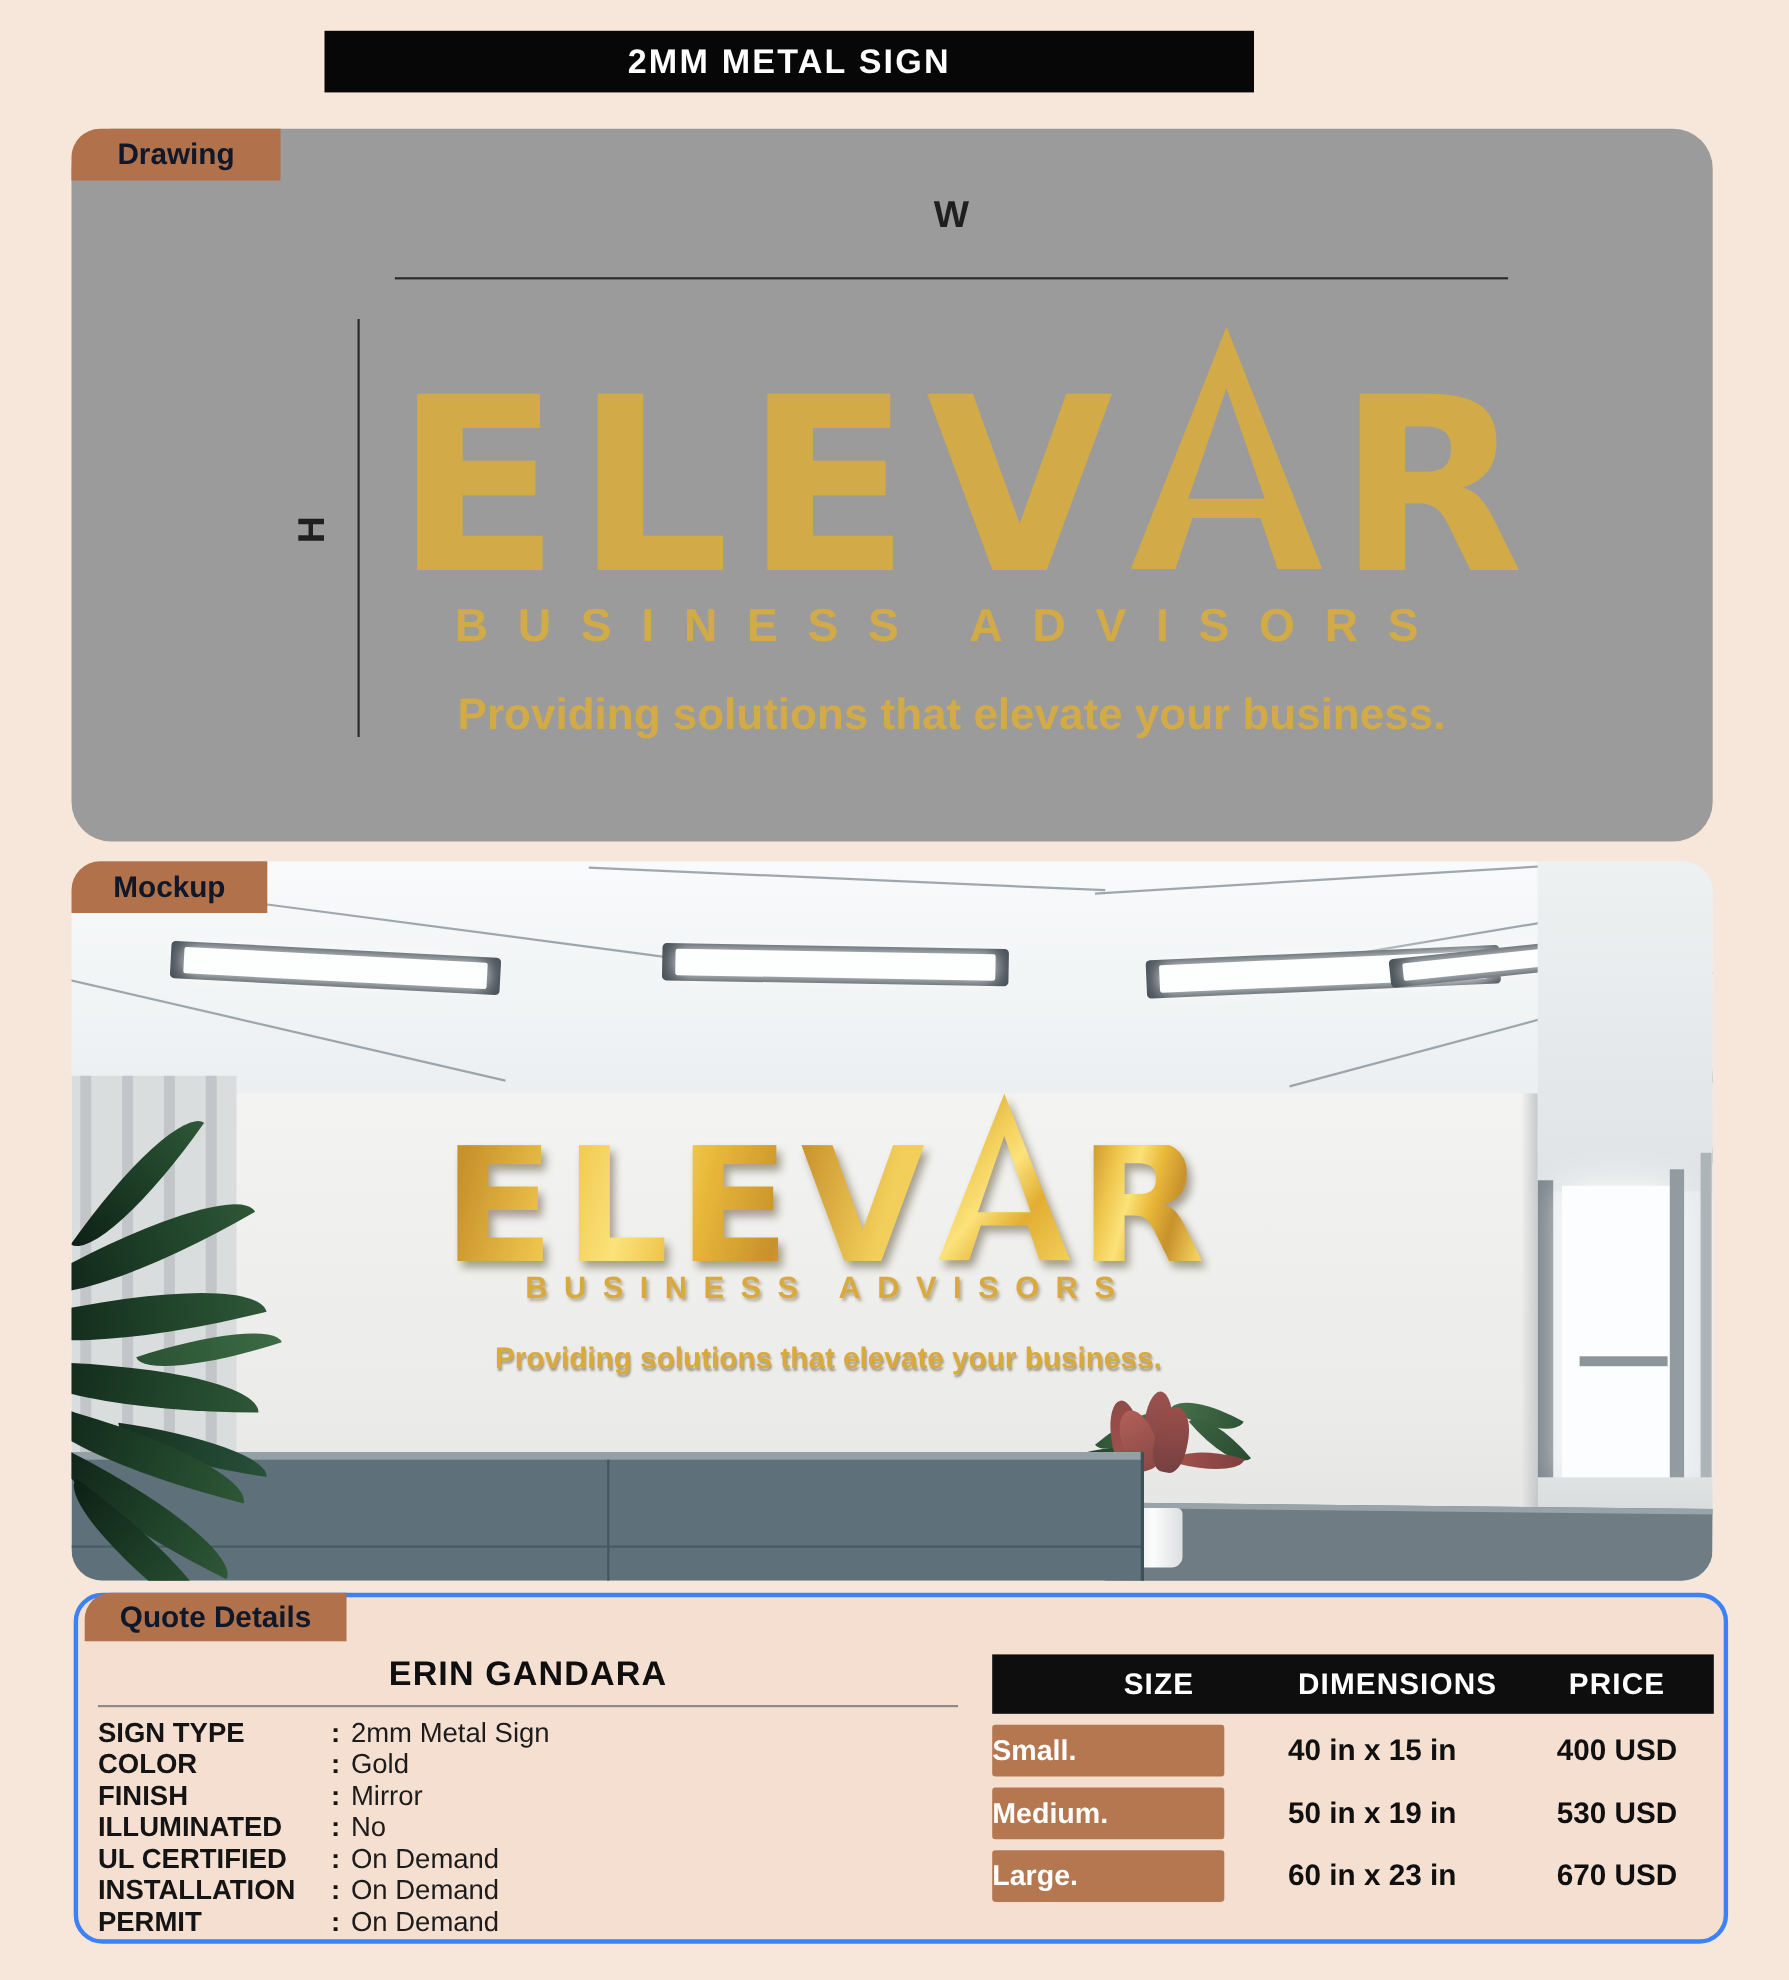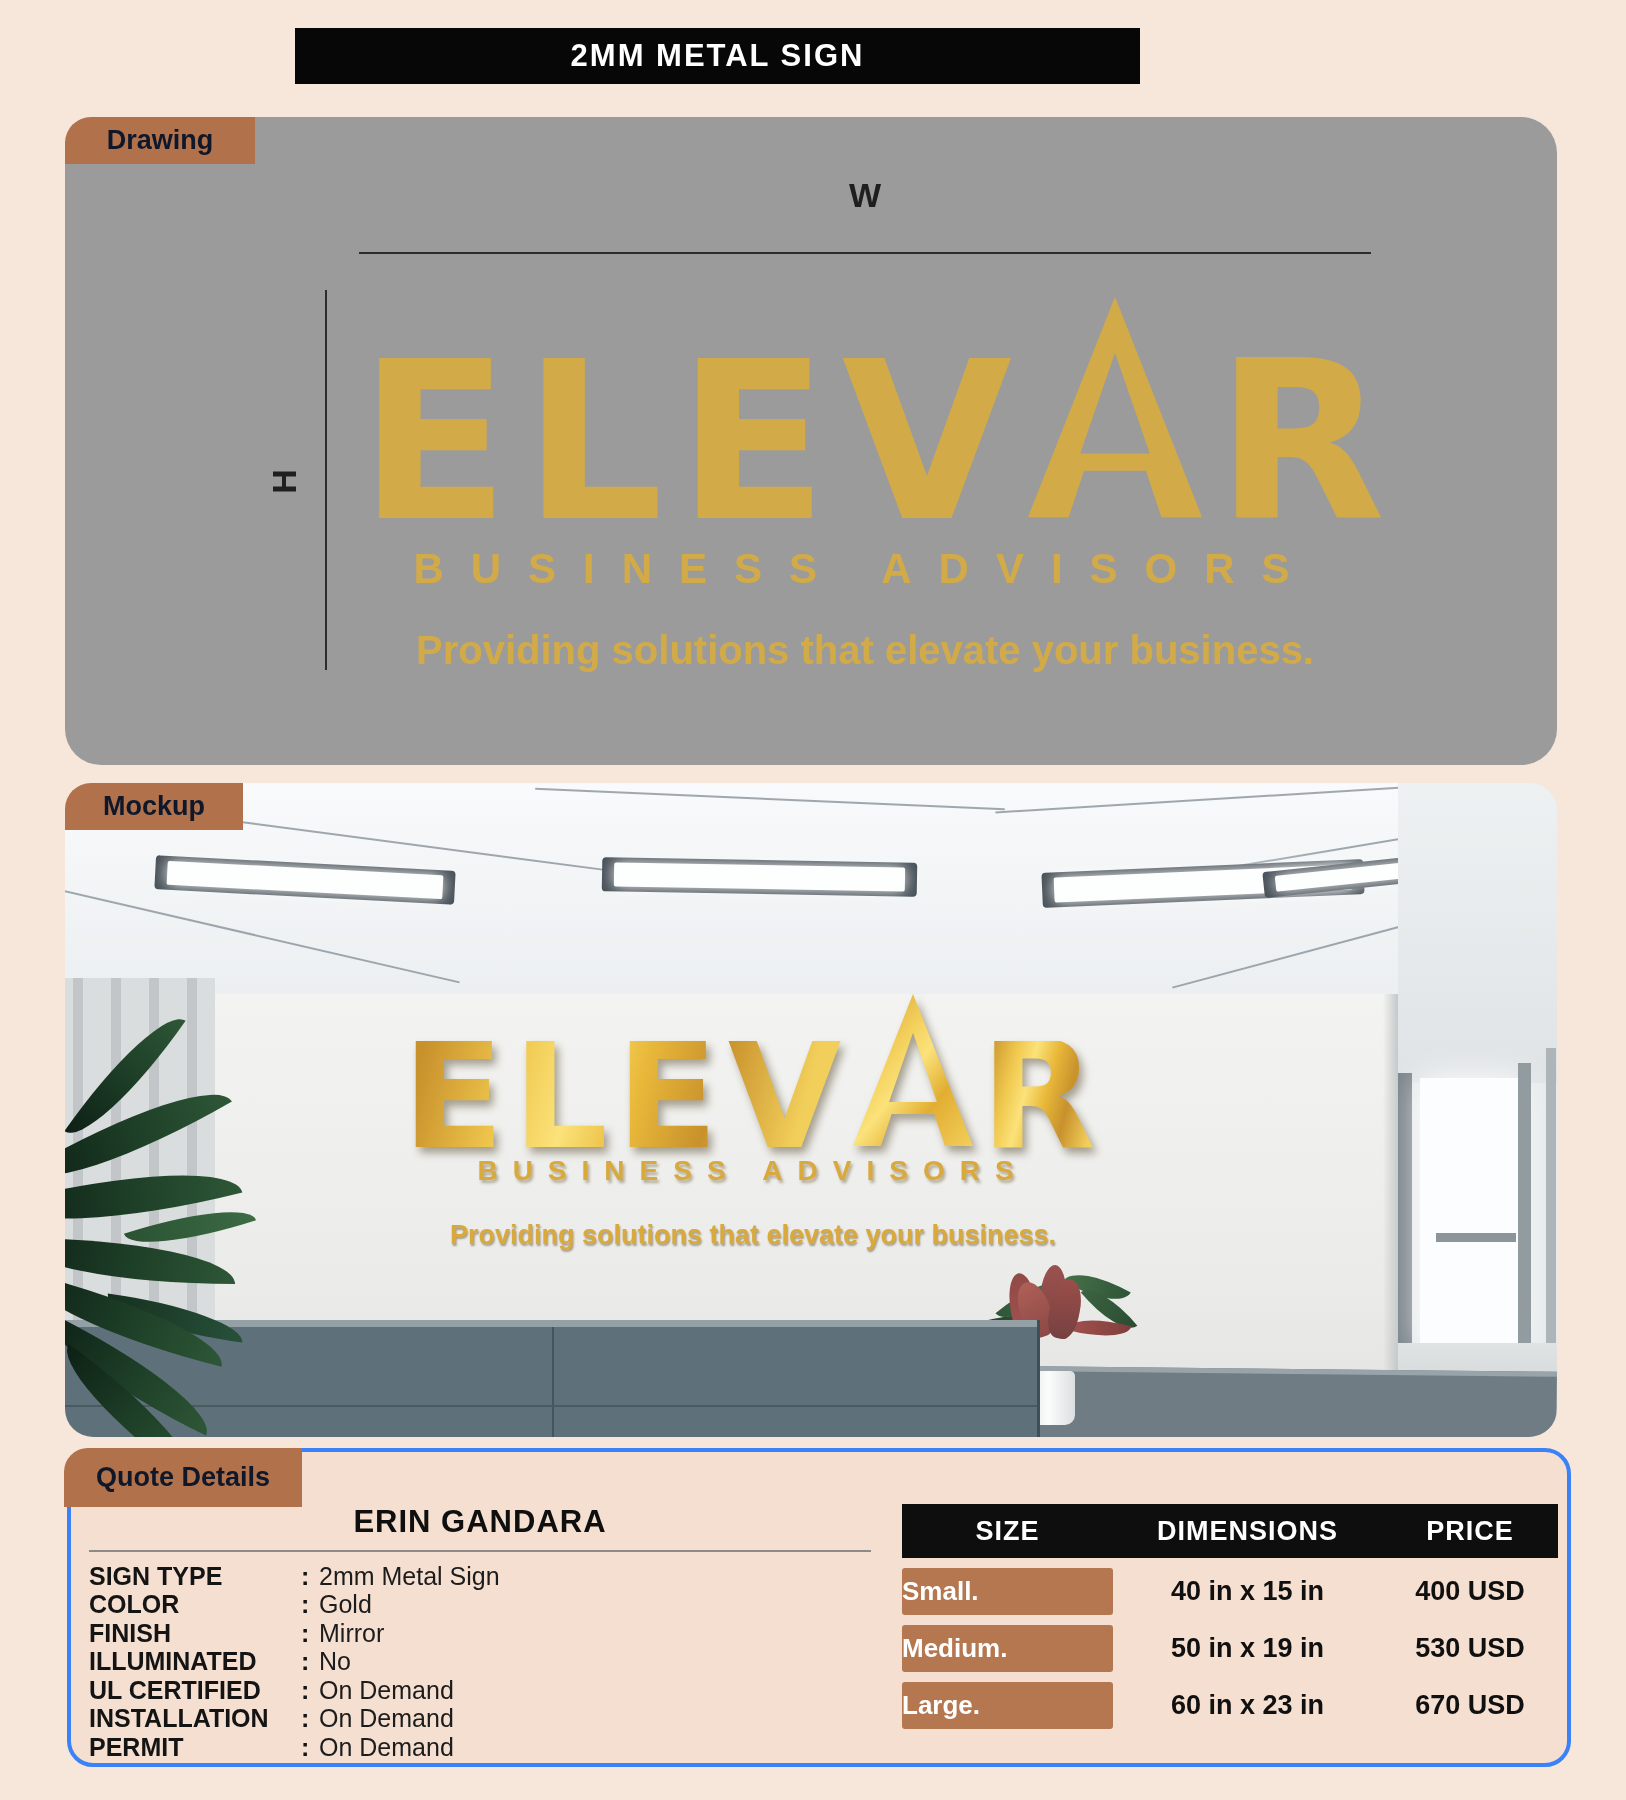--- a/index.html
+++ b/index.html
@@ -9,21 +9,21 @@
   
   .title-bar{position:absolute;left:295px;top:28px;width:845px;height:56px;background:#070707;
              display:flex;align-items:center;justify-content:center;}
   .title-bar span{color:#ffffff;font-size:31px;font-weight:700;letter-spacing:2px;}
 
   
   .tab{position:absolute;background:#b0714b;display:flex;align-items:center;justify-content:center;z-index:30;}
   .tab span{color:#0f172a;font-size:27px;font-weight:700;}
   .tab.drawing-tab{left:65px;top:117px;width:190px;height:47px;border-radius:26px 0 0 0;}
   .tab.mockup-tab{left:65px;top:783px;width:178px;height:47px;border-radius:26px 0 0 0;}
-  .tab.quote-tab{left:64px;top:1448px;width:238px;height:59px;border-radius:24px 0 0 0;}
+  .tab.quote-tab{left:77px;top:1448px;width:238px;height:44px;border-radius:24px 0 0 0;}
 
   
   .drawing-box{position:absolute;left:65px;top:117px;width:1492px;height:648px;background:#9b9b9b;
                border-radius:36px;}
 
   .logo-flat{position:absolute;left:359px;top:296px;height:227px;display:flex;align-items:flex-end;}
   .logo-flat .lg-txt{font-family:"DejaVu Sans",sans-serif;font-weight:700;font-size:220px;line-height:0.73;
                      letter-spacing:14px;color:#d2ab48;white-space:nowrap;}
   .logo-flat svg{display:block;margin:0 14px 5px 2px;}
   .lg-sub{position:absolute;left:359px;top:545px;width:1012px;text-align:center;white-space:nowrap;
@@ -129,21 +129,21 @@
             font-size:31px;font-weight:700;letter-spacing:1px;color:#0f0f0f;}
   .rule{position:absolute;left:18px;top:98px;width:782px;height:2px;background:#8f8a86;}
   .fields{position:absolute;left:18px;top:110px;width:800px;}
   .frow{height:28.5px;font-size:25px;color:#141414;display:flex;align-items:center;}
   .flabel{display:inline-block;width:212px;font-weight:700;}
   .fcolon{display:inline-block;width:18px;font-weight:700;}
   .fvalue{font-weight:400;color:#1c1c1c;}
 
   .ptable{position:absolute;left:831px;top:52px;width:656px;}
   .phead{height:54px;background:#0e0e0e;display:grid;grid-template-columns:211px 1fr 176px;
-         align-items:center;}
+         align-items:center;padding-left:46px;}
   .phead span{text-align:center;color:#ffffff;font-size:27px;font-weight:700;letter-spacing:1px;}
   .prow{margin-top:10px;height:47px;display:grid;grid-template-columns:211px 1fr 176px;align-items:center;}
   .pill{width:211px;height:47px;background:#b5774f;border-radius:3px;display:flex;align-items:center;
         color:#ffffff;font-size:26px;font-weight:700;}
   .pdim,.pprice{text-align:center;font-size:27px;font-weight:700;color:#101010;}
 </style>
 </head>
 <body>
 
 <div class="page">

